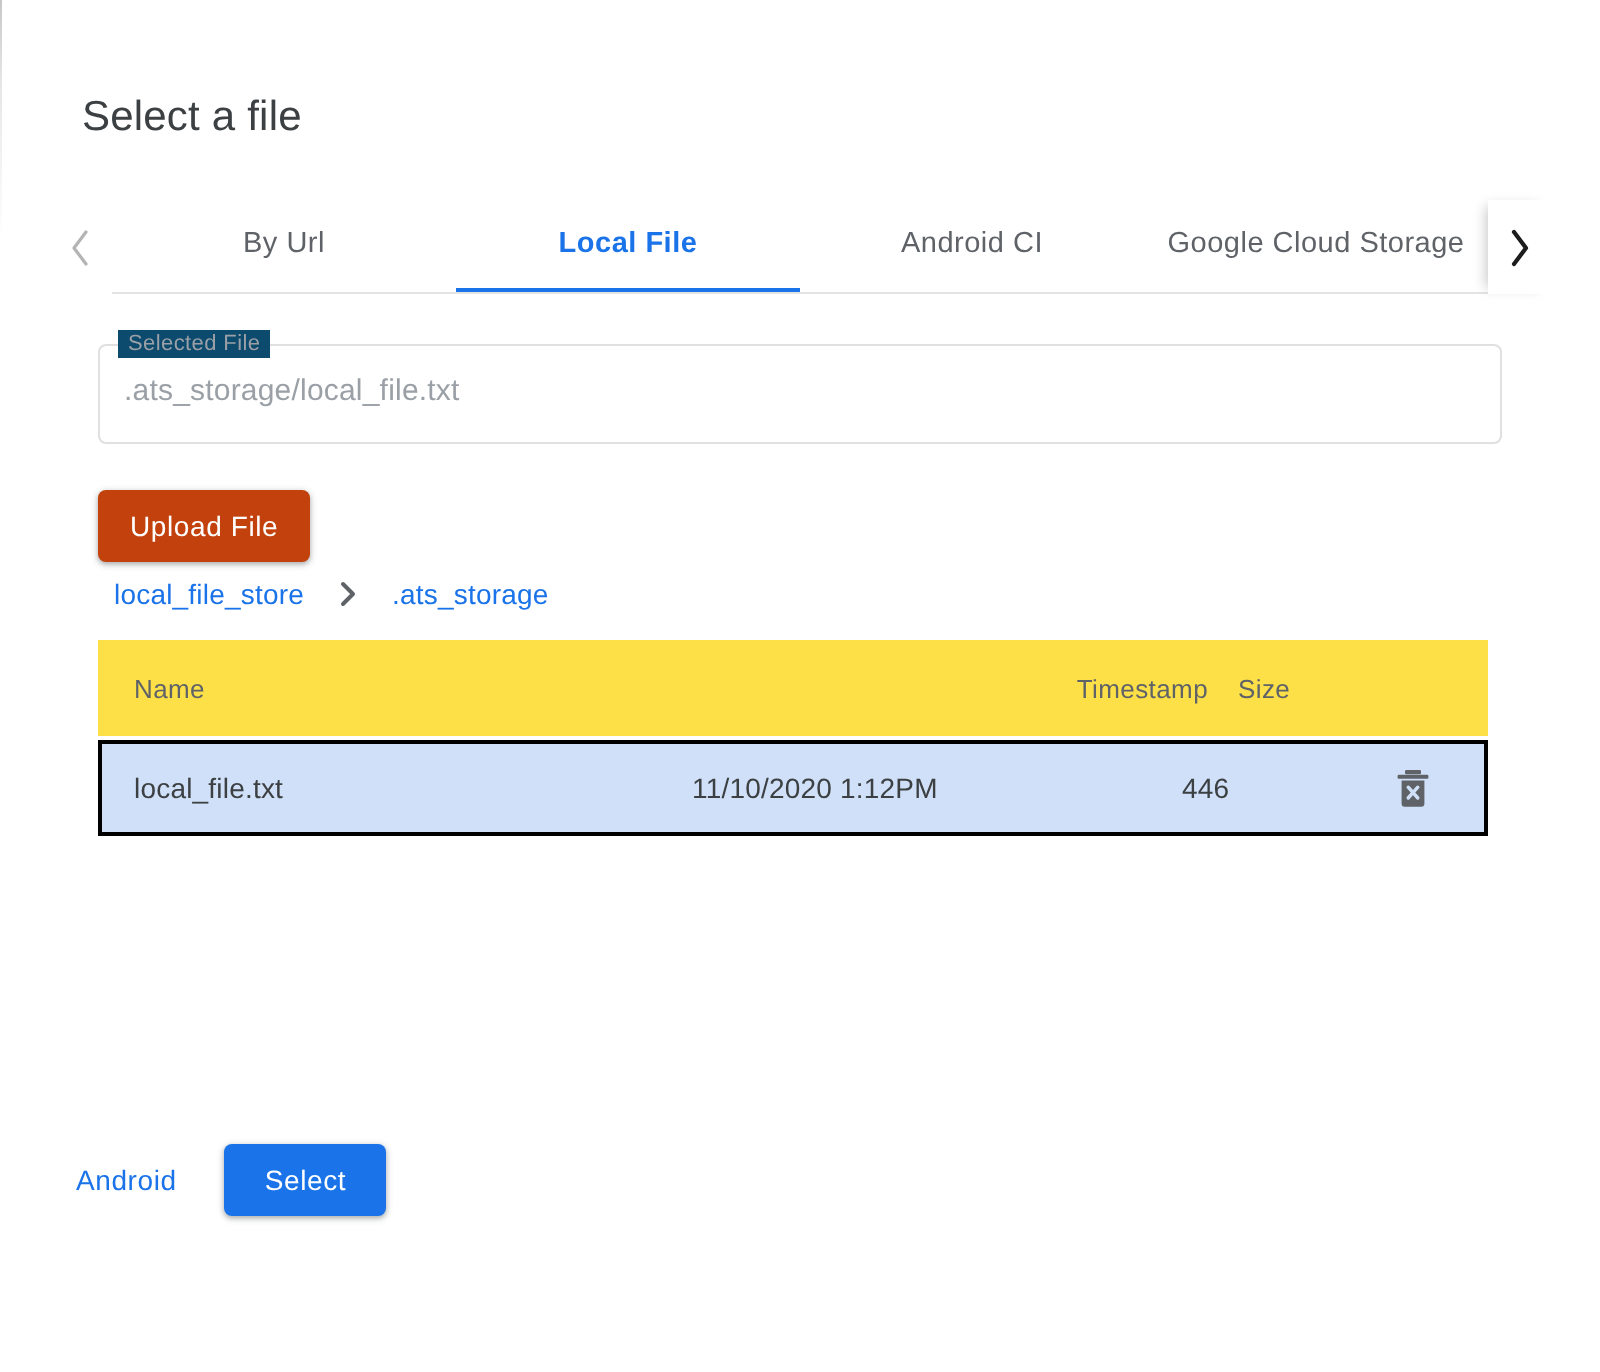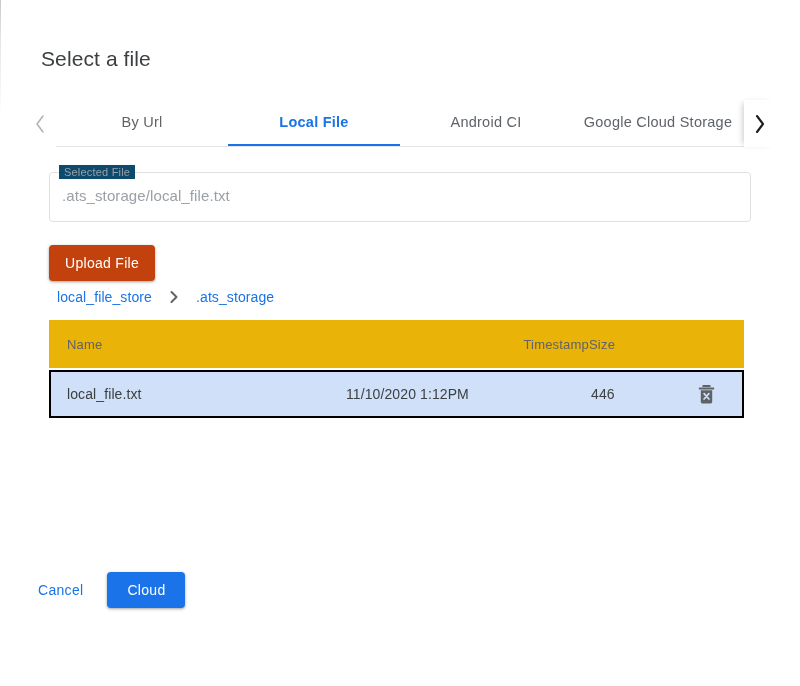--- a/index.html
+++ b/index.html
@@ -188,25 +188,26 @@
     left: 49px;
     top: 320px;
     width: 695px;
   }
   .t-row {
     display: flex;
     align-items: center;
     height: 48px;
   }
   .t-head {
-    background: #eab308;
+    background: #fde047;
     height: 48px;
     color: #5f6368;
     font-size: 13px;
     letter-spacing: 0.2px;
+    gap: 15px;
   }
   .t-body-row {
     height: 48px;
     margin-top: 2px;
     background: #cfe0f8;
     border: 2px solid #000000;
     color: #3c4043;
     font-size: 14px;
     letter-spacing: 0.1px;
     cursor: pointer;
@@ -350,18 +351,18 @@
             <path d="M3.8 6.2 h11.4 v11.6 a1.6 1.6 0 0 1 -1.6 1.6 h-8.2 a1.6 1.6 0 0 1 -1.6 -1.6 z" fill="currentColor"></path>
             <path d="M7.1 9.6 L11.9 15.0 M11.9 9.6 L7.1 15.0" stroke="#cfe0f8" stroke-width="1.7" stroke-linecap="round"></path>
           </svg>
         </button>
       </div>
     </div>
 
   </div>
 
   <div class="footer">
-    <button class="btn-text">Cancel</button>
-    <button class="btn-filled">Cloud</button>
+    <button class="btn-text">Android</button>
+    <button class="btn-filled">Select</button>
   </div>
 
   <div class="corner-mark"></div>
 </div>
 
 </body></html>

